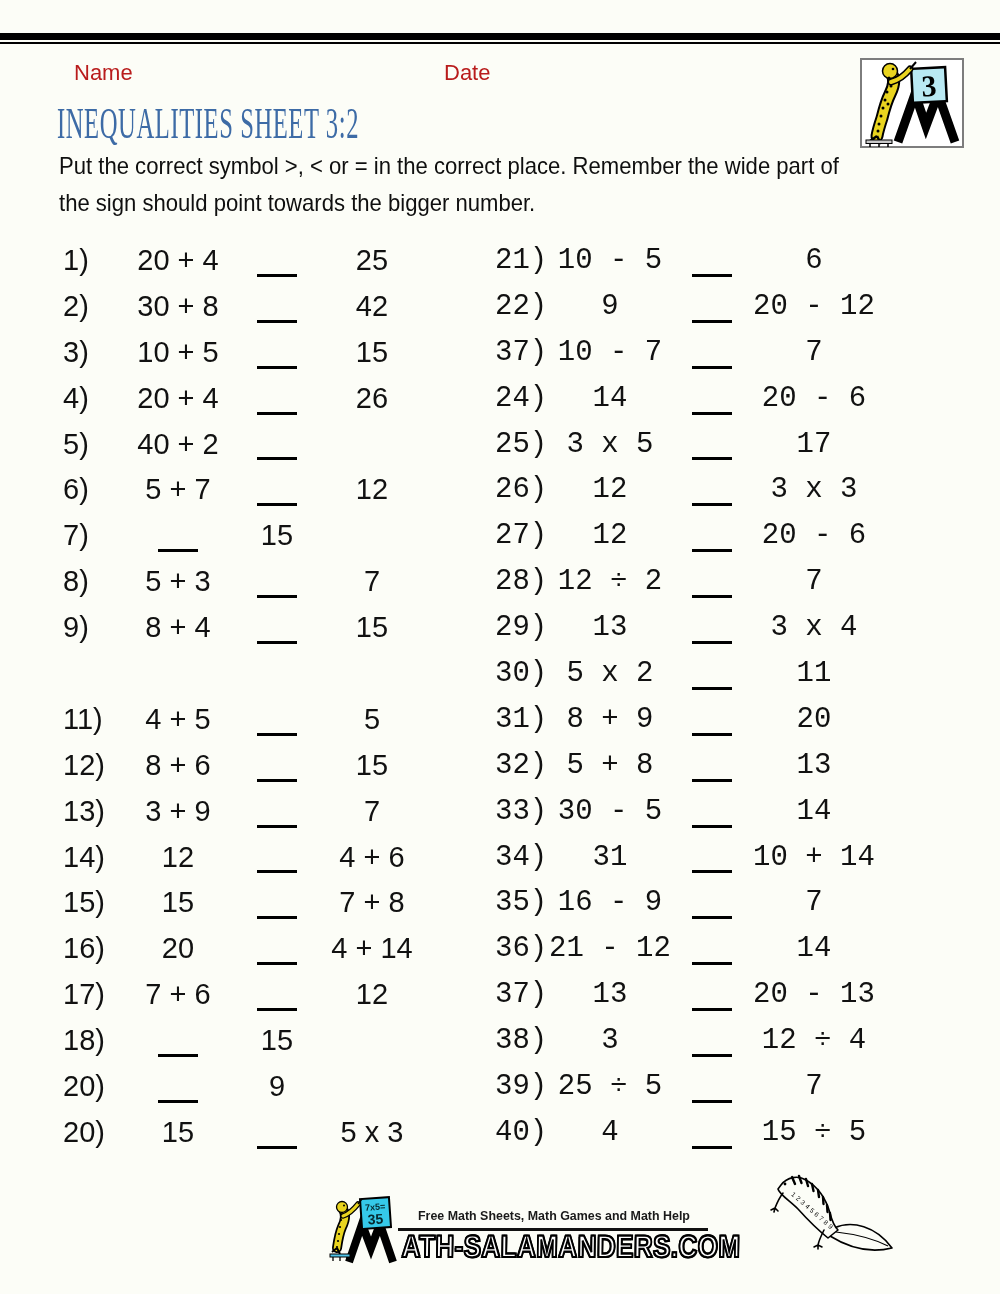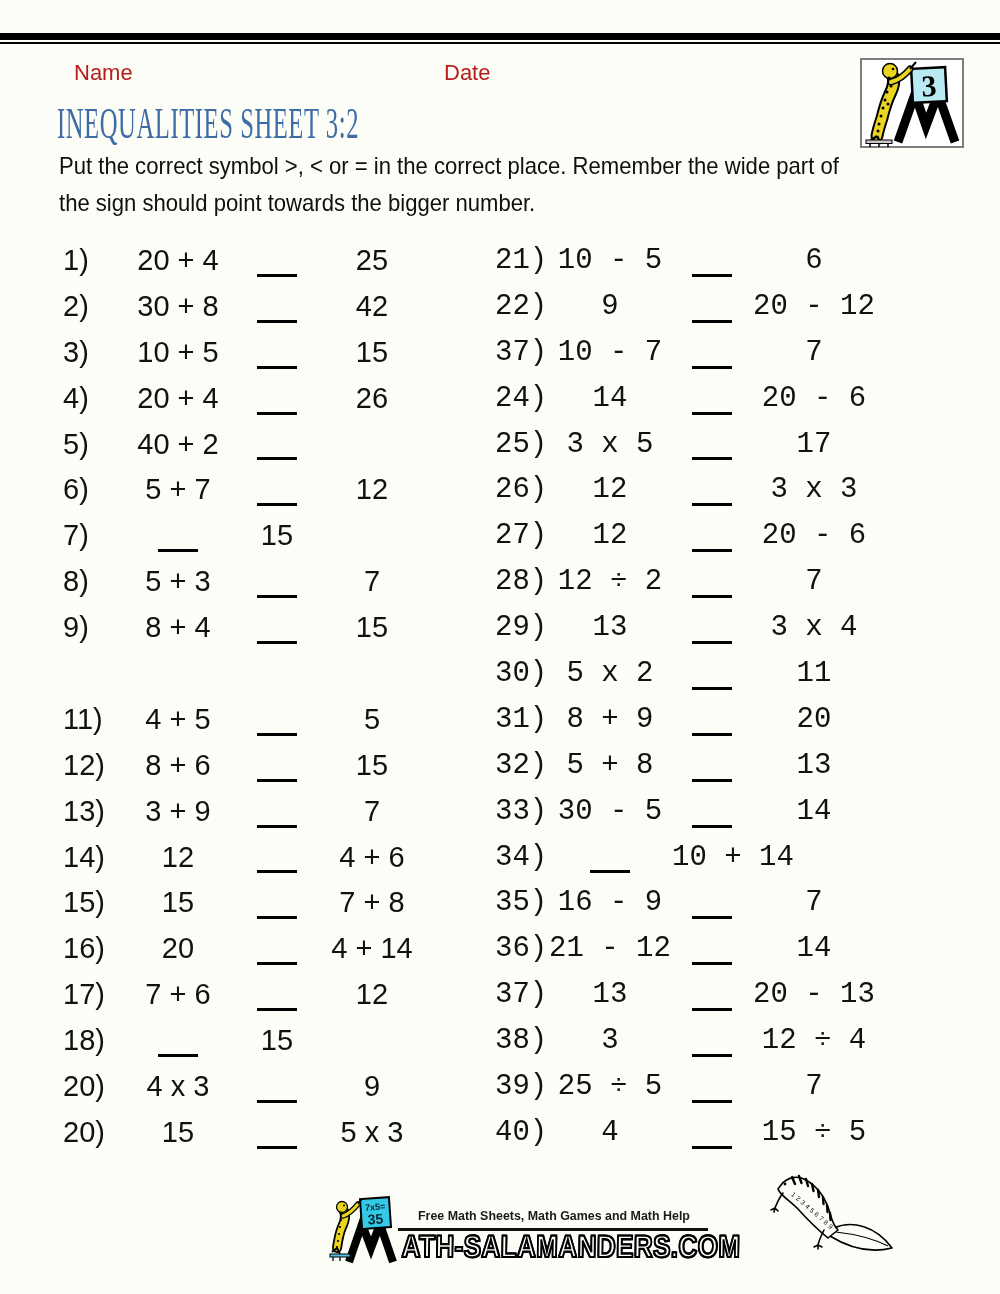--- a/index.html
+++ b/index.html
@@ -342,20 +342,21 @@
         <div class="half left">
           <div class="cell c-num">14)</div>
           <div class="cell c-expr">12</div>
           <div class="cell c-blank">
             <span class="blank-line"></span>
           </div>
           <div class="cell c-val">4 + 6</div>
         </div>
         <div class="half right">
           <div class="cell c-num">34)</div>
+          <div class="cell c-expr">31</div>
           <div class="cell c-blank">
             <span class="blank-line"></span>
           </div>
           <div class="cell c-val">10 + 14</div>
         </div>
       </div>
       <div class="prow">
         <div class="half left">
           <div class="cell c-num">15)</div>
           <div class="cell c-expr">15</div>
@@ -422,21 +423,20 @@
           <div class="cell c-expr">3</div>
           <div class="cell c-blank">
             <span class="blank-line"></span>
           </div>
           <div class="cell c-val">12 ÷ 4</div>
         </div>
       </div>
       <div class="prow">
         <div class="half left">
           <div class="cell c-num">20)</div>
-          <div class="cell c-expr">4 x 3</div>
           <div class="cell c-blank">
             <span class="blank-line"></span>
           </div>
           <div class="cell c-val">9</div>
         </div>
         <div class="half right">
           <div class="cell c-num">39)</div>
           <div class="cell c-expr">25 ÷ 5</div>
           <div class="cell c-blank">
             <span class="blank-line"></span>

